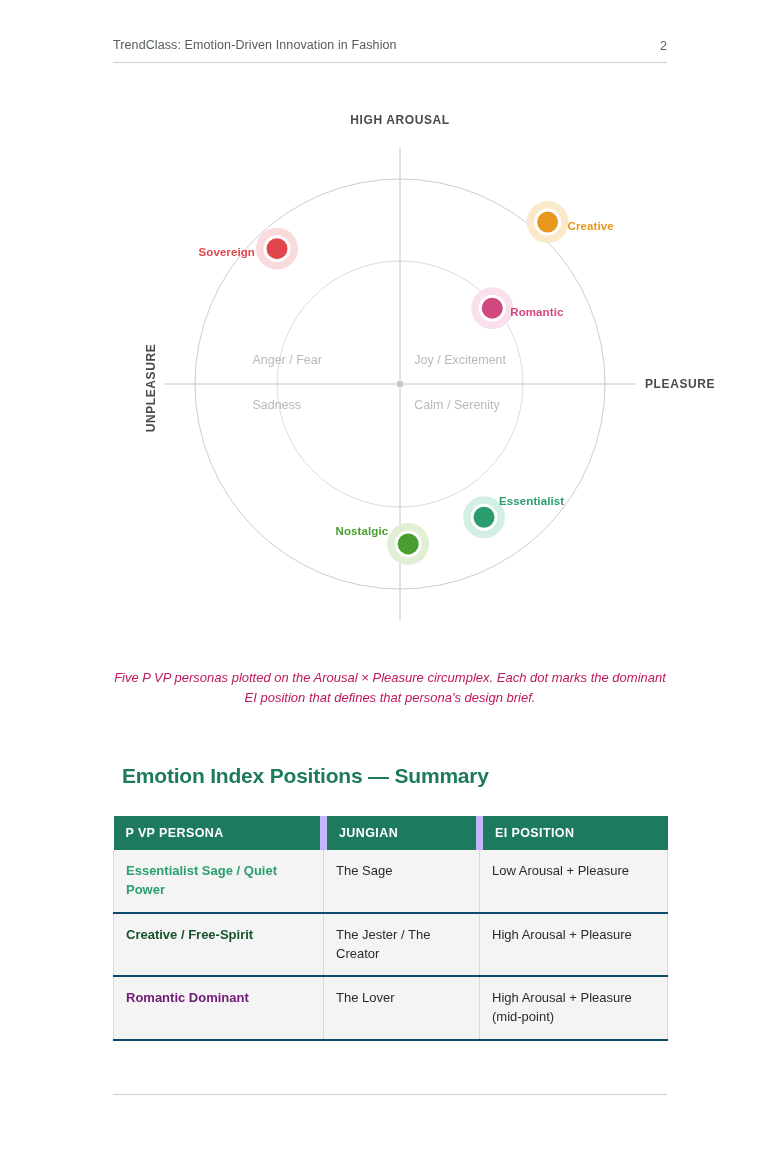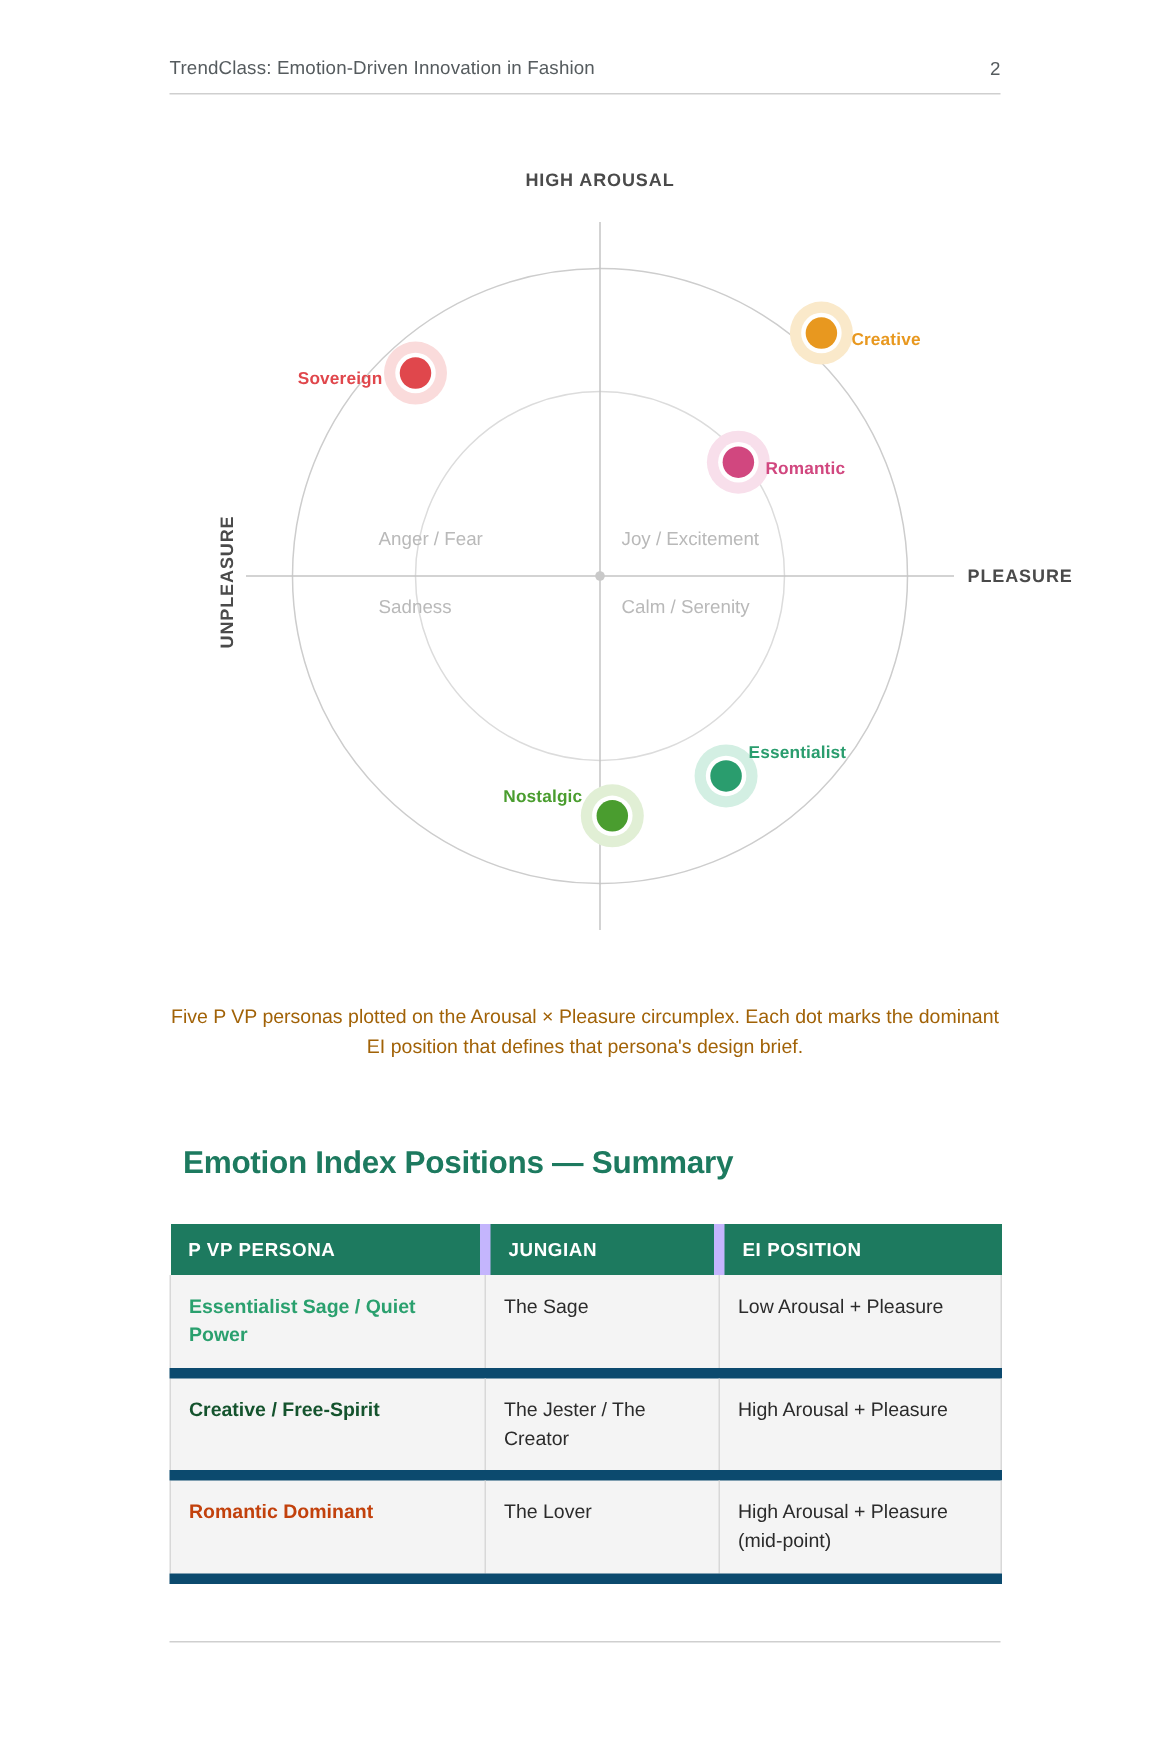--- a/index.html
+++ b/index.html
@@ -79,21 +79,22 @@
   }
 
   
   .figure-caption {
     position: absolute;
     left: 113px;
     top: 668px;
     width: 554px;
     text-align: center;
     font-size: 13px;
-    color: #a16207;
+    font-style: italic;
+    color: #be185d;
     line-height: 1.55;
   }
 
   
   .section-heading {
     position: absolute;
     left: 122px;
     top: 764px;
     font-size: 21px;
     font-weight: bold;
@@ -127,21 +128,21 @@
   table.summary-table thead th:last-child { border-right: none; }
 
   table.summary-table tbody td {
     background: #f4f4f4;
     font-size: 13px;
     color: #2b2b2b;
     padding: 12px 12px;
     vertical-align: top;
     line-height: 1.45;
     border-right: 1px solid #d8d8d8;
-    border-bottom: 7px solid #0c4a6e;
+    border-bottom: 2px solid #0c4a6e;
     box-sizing: border-box;
   }
   table.summary-table tbody td:first-child {
     border-left: 1px solid #d8d8d8;
   }
   table.summary-table tbody td:last-child {
     border-right: 1px solid #d8d8d8;
   }
   td.persona-cell {
     font-weight: bold;
@@ -248,21 +249,21 @@
             <td class="persona-cell" style="color: rgb(42, 160, 110);">Essentialist Sage / Quiet Power</td>
             <td>The Sage</td>
             <td>Low Arousal + Pleasure</td>
           </tr>
           <tr>
             <td class="persona-cell" style="color: #14532d;">Creative / Free-Spirit</td>
             <td>The Jester / The Creator</td>
             <td>High Arousal + Pleasure</td>
           </tr>
           <tr>
-            <td class="persona-cell" style="color: #c2410c;">Romantic Dominant</td>
+            <td class="persona-cell" style="color: #701a75;">Romantic Dominant</td>
             <td>The Lover</td>
             <td>High Arousal + Pleasure (mid-point)</td>
           </tr>
         </tbody>
     </table>
   </div>
 
   <div class="footer-rule"></div>
 
 </div>

